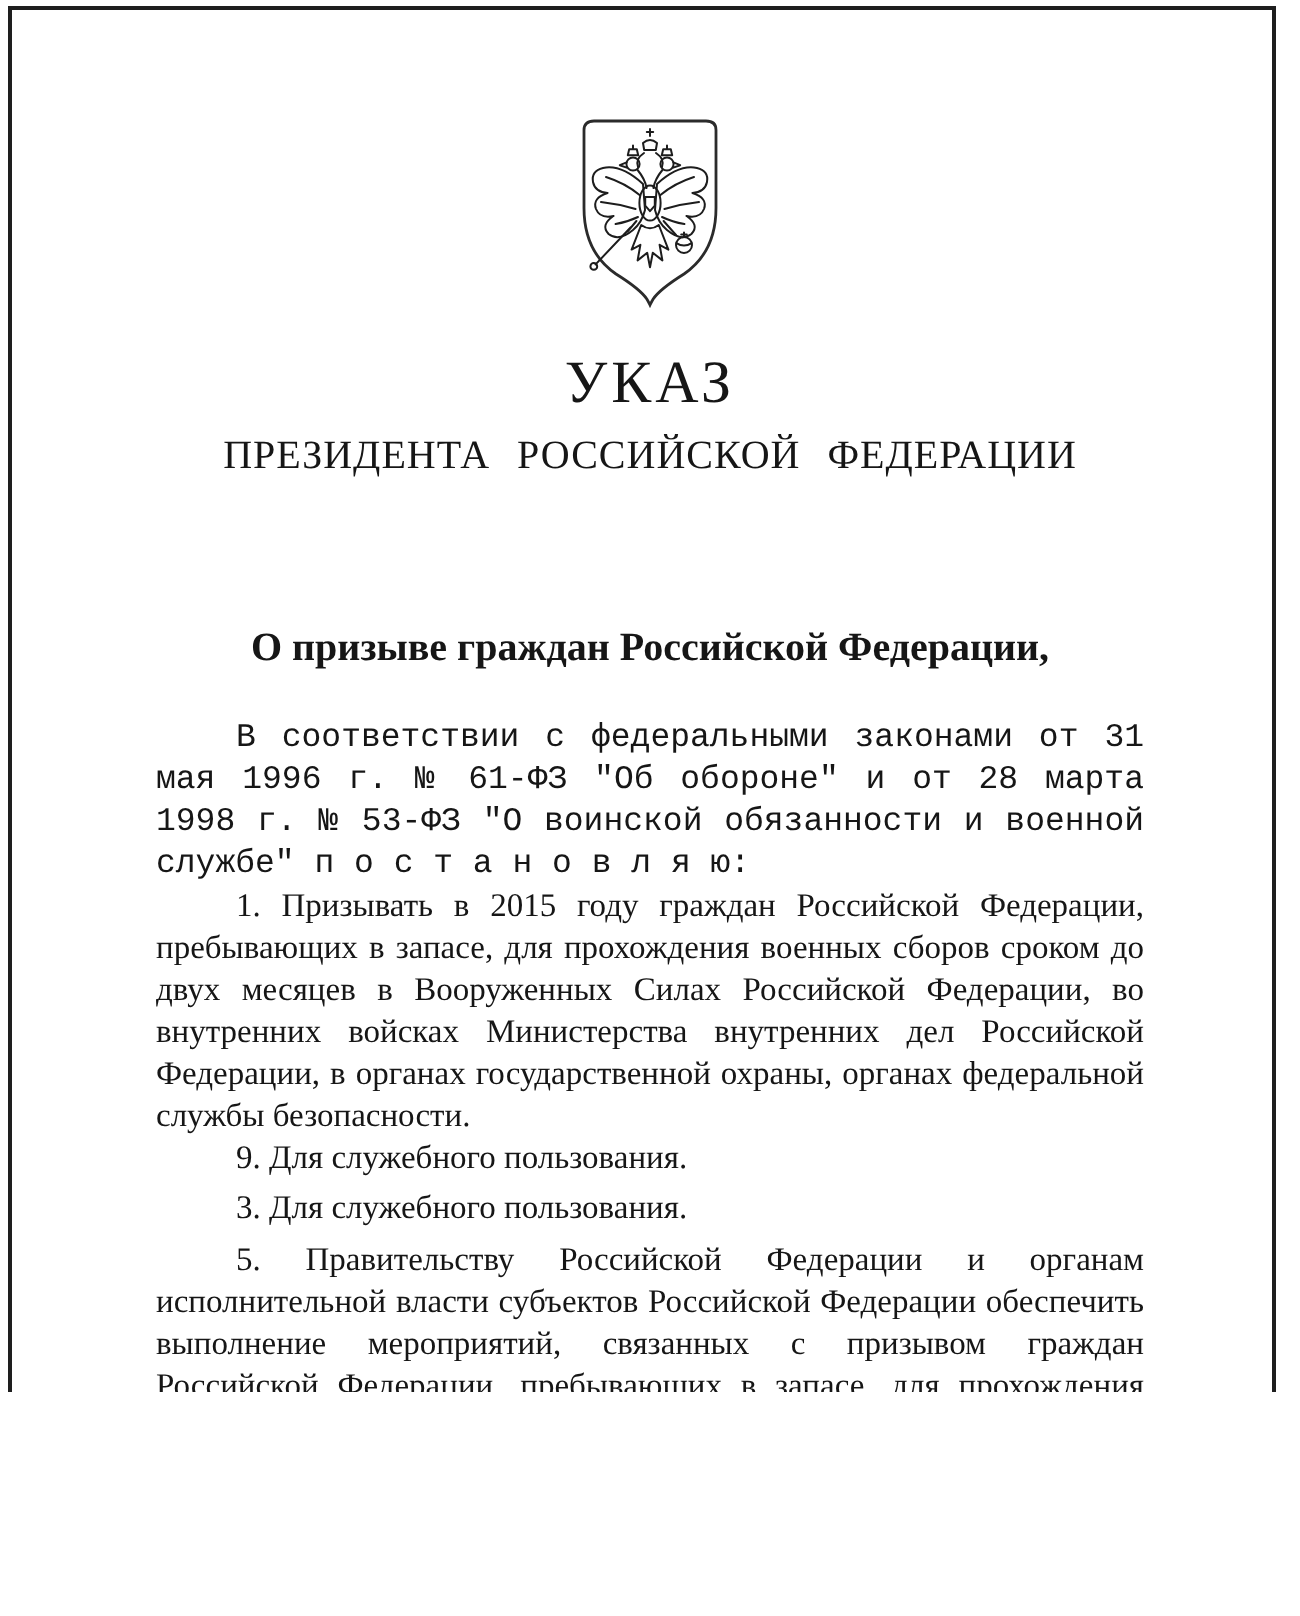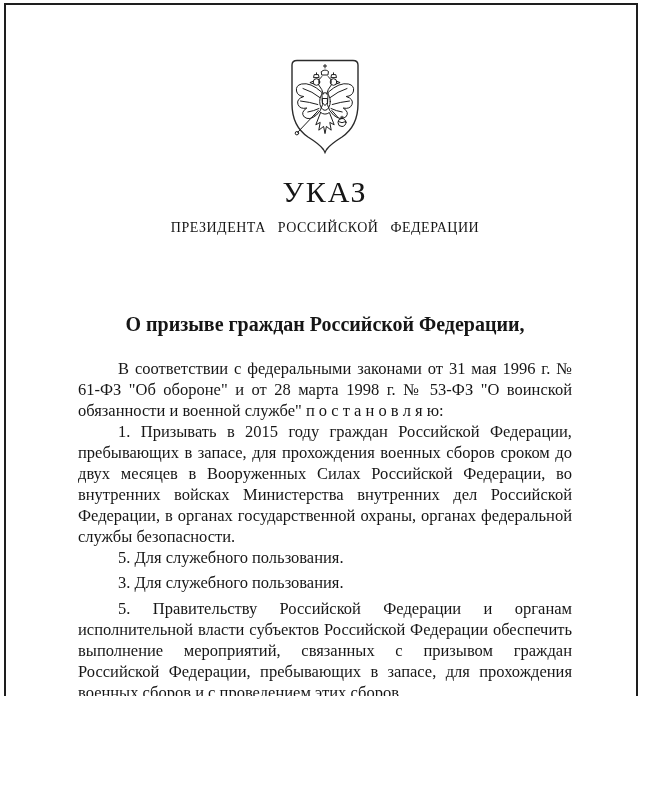--- a/index.html
+++ b/index.html
@@ -37,41 +37,41 @@
     margin: 16px 0 0;
     text-align: center;
     font-size: 30px;
     font-weight: 400;
     letter-spacing: 2px;
     line-height: 36px;
   }
   .issuer {
     margin: 5px 0 0;
     text-align: center;
-    font-size: 14px;
+    font-size: 20px;
     font-weight: 400;
     letter-spacing: 0.5px;
     word-spacing: 8px;
     line-height: 26px;
   }
   .decree-title {
     margin-top: 74px;
     text-align: center;
     font-weight: 700;
     font-size: 20px;
     line-height: 19px;
   }
   .para {
     margin: 0;
     font-size: 16.5px;
     line-height: 21px;
     text-align: justify;
     text-indent: 40px;
   }
-  .intro  { margin-top: 24px; }
+  .intro  { margin-top: 24px; font-family: Liberation Mono, monospace; }
   .item-3 { margin-top: 4px; }
   .item-4 { margin-top: 9px; }
   .item-5 { margin-top: 5px; }
 </style>
 </head>
 <body>
 
 <div class="page">
   <div class="border-frame"></div>
 
@@ -110,17 +110,17 @@
 
     <h1 class="doc-type">УКАЗ</h1>
     <h2 class="issuer">ПРЕЗИДЕНТА РОССИЙСКОЙ ФЕДЕРАЦИИ</h2>
 
     <div class="decree-title">
       <div>О призыве граждан Российской Федерации,</div>
     </div>
 
     <p class="para intro">В соответствии с федеральными законами от 31 мая 1996 г. № 61-ФЗ "Об обороне" и от 28 марта 1998 г. № 53-ФЗ "О воинской обязанности и военной службе" п о с т а н о в л я ю:</p>
     <p class="para item-1">1. Призывать в 2015 году граждан Российской Федерации, пребывающих в запасе, для прохождения военных сборов сроком до двух месяцев в Вооруженных Силах Российской Федерации, во внутренних войсках Министерства внутренних дел Российской Федерации, в органах государственной охраны, органах федеральной службы безопасности.</p>
-    <p class="para item-2">5. Для служебного пользования.</p>
+    <p class="para item-2">9. Для служебного пользования.</p>
     <p class="para item-3">3. Для служебного пользования.</p>
     <p class="para item-5">5. Правительству Российской Федерации и органам исполнительной власти субъектов Российской Федерации обеспечить выполнение мероприятий, связанных с призывом граждан Российской Федерации, пребывающих в запасе, для прохождения военных сборов и с проведением этих сборов.</p>
   </div>
 </div>
 
 </body></html>

